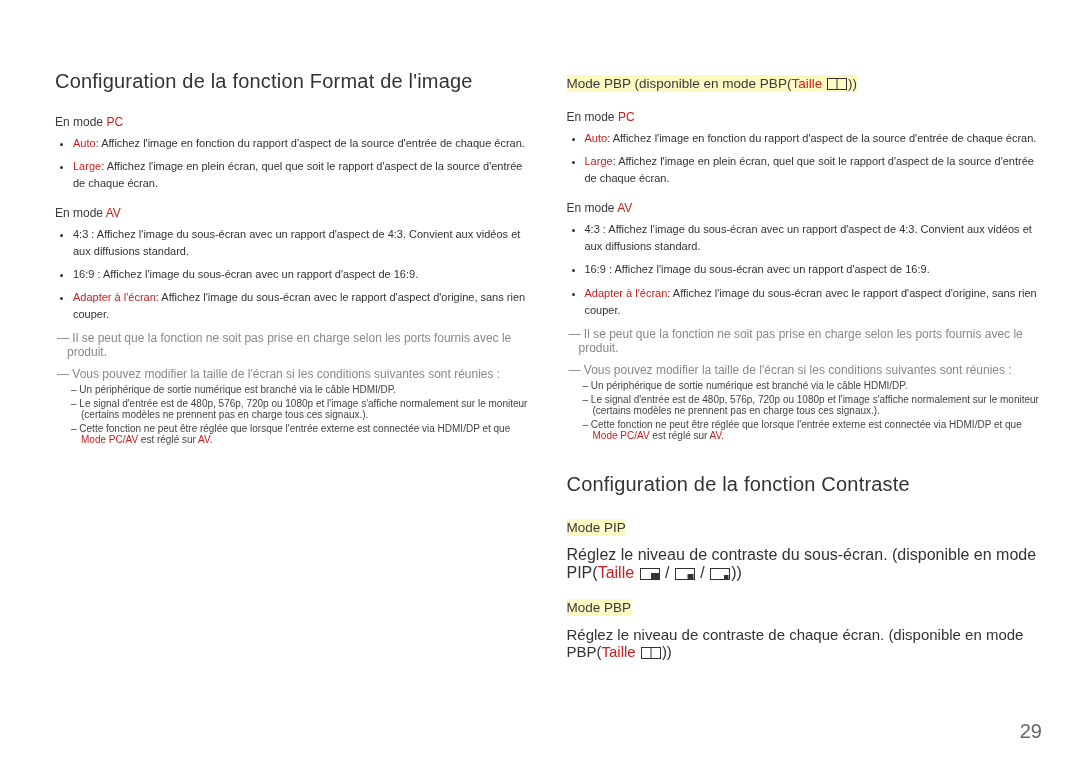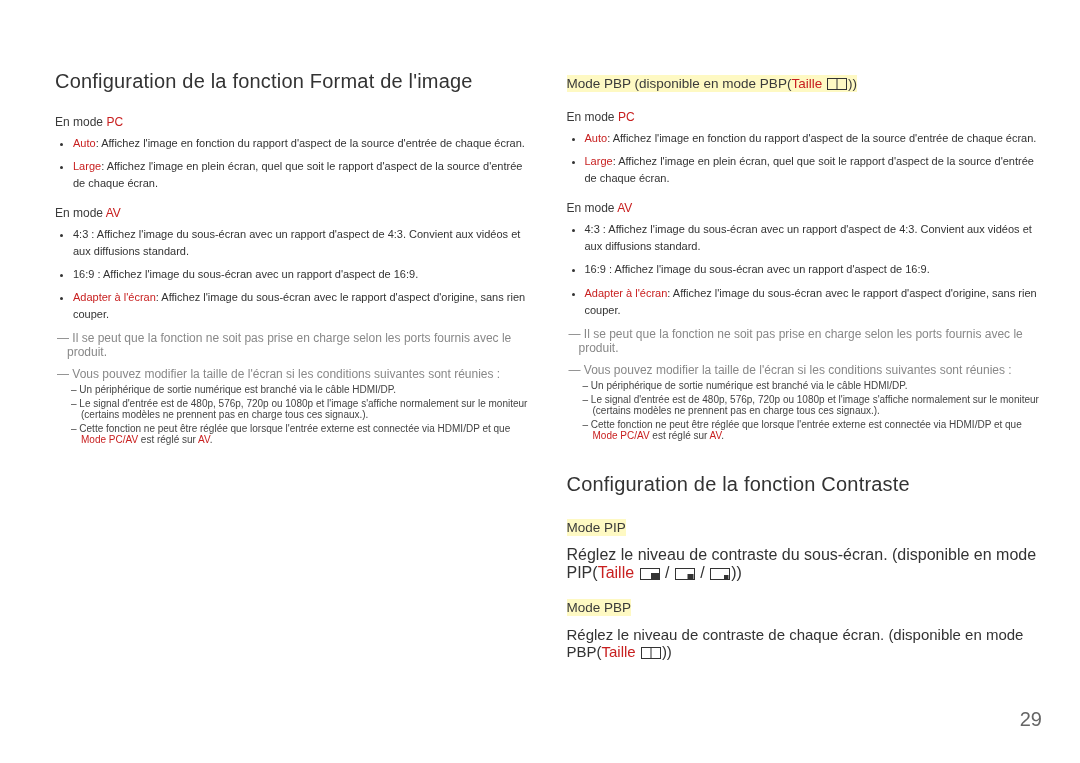--- a/index.html
+++ b/index.html
@@ -67,21 +67,21 @@
   .note-dark {
     font-size: 10px;
     color: #444;
     margin: 3px 0;
     padding-left: 26px;
     text-indent: -10px;
   }
   .pgnum {
     position: absolute;
     right: 38px;
-    bottom: 32px;
+    bottom: 20px;
     font-size: 20px;
     color: #666;
   }
   .iconbox {
     display: inline-block;
     vertical-align: -2px;
     margin: 0 1px;
   }
   svg { display: inline-block; }
 </style>

